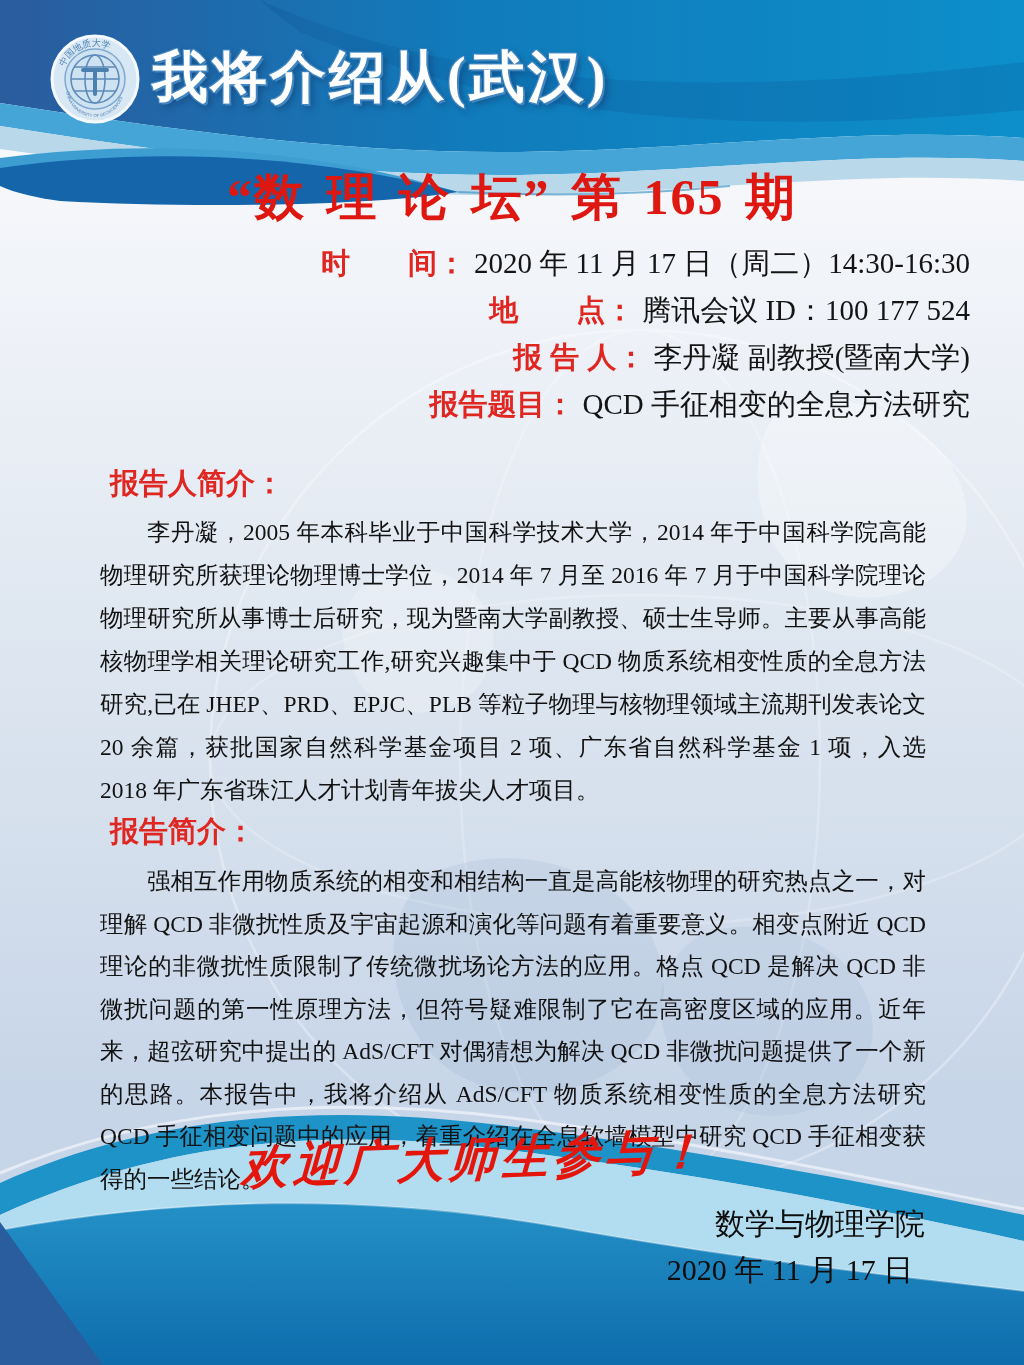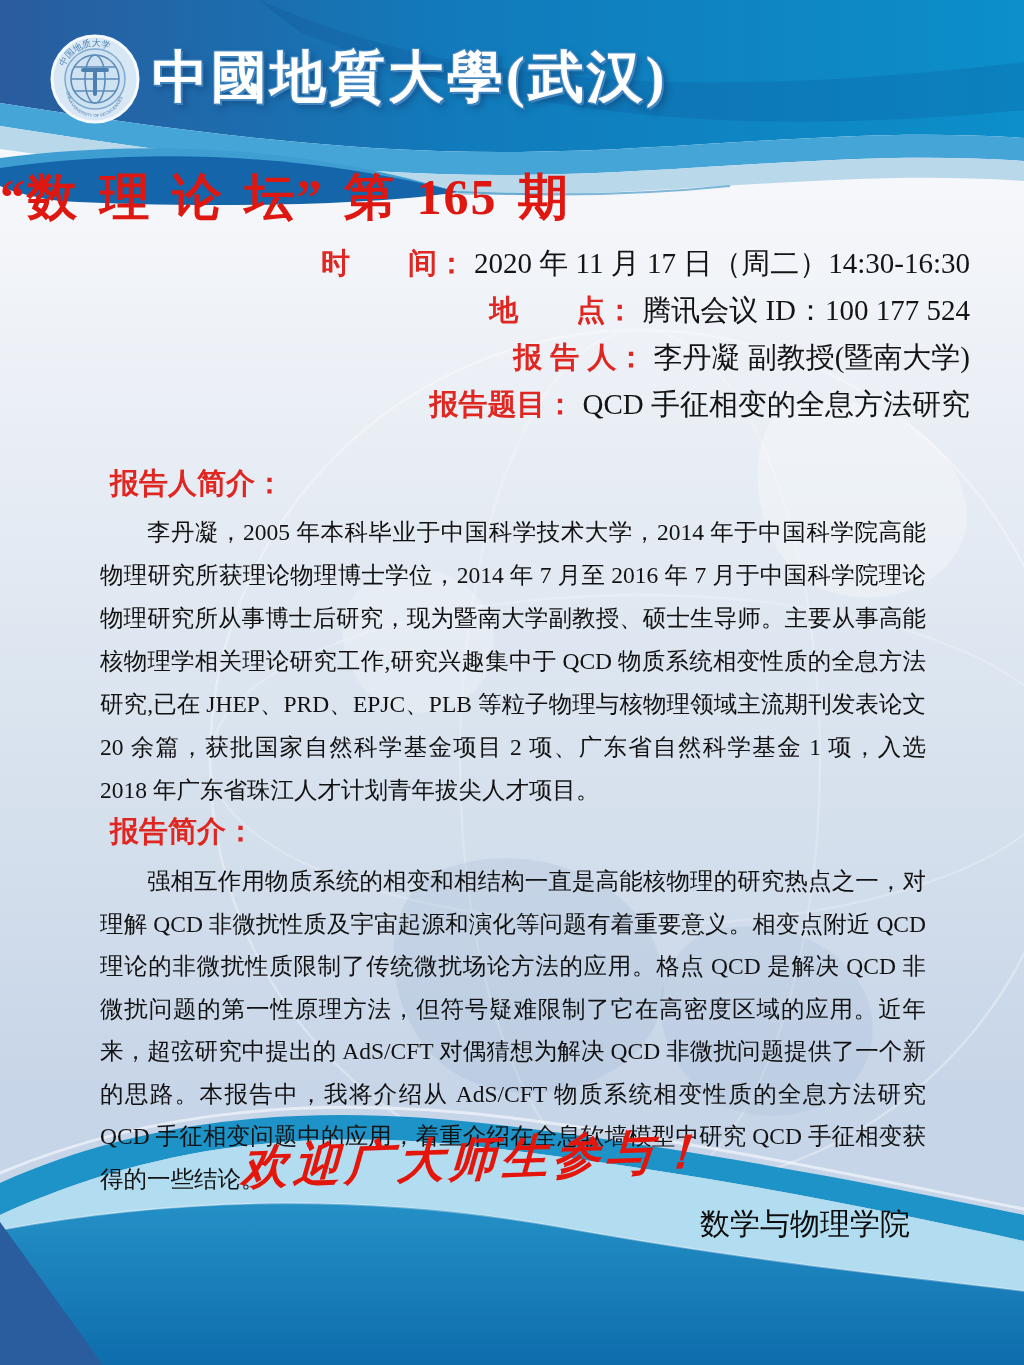--- a/index.html
+++ b/index.html
@@ -13,21 +13,21 @@
   .hdr-svg{top:0;width:1024px;height:270px;z-index:2;}
   .logo{position:absolute;left:50px;top:34px;width:90px;height:90px;z-index:3;}
   .uni-name{
     position:absolute;left:152px;top:40px;z-index:3;
     font-size:56px;font-weight:bold;letter-spacing:3px;color:#ffffff;
     font-family:"Liberation Serif","DejaVu Serif",serif;
     text-shadow:2px 2px 0 #4186c0,-1px -1px 0 #4186c0,1px -1px 0 #4186c0,-1px 1px 0 #4186c0,4px 4px 7px rgba(15,60,110,.65);
     white-space:nowrap;
   }
   .main-title{
-    position:absolute;left:0;top:164px;width:1024px;z-index:4;text-align:left;
+    position:absolute;left:0;top:164px;width:1024px;z-index:4;text-align:center;
     font-size:50px;font-weight:bold;color:#de1710;letter-spacing:2px;word-spacing:6px;white-space:nowrap;
   }
   
   .info-block{position:absolute;left:110px;top:240px;width:860px;z-index:4;}
   .info-row{height:47px;line-height:47px;white-space:nowrap;text-align:right;}
   .info-label{
     display:inline-block;color:#e02621;font-weight:bold;font-size:29px;
     font-family:"Liberation Sans","DejaVu Sans",sans-serif;
   }
   .info-value{font-size:29px;color:#141414;margin-left:8px;}
@@ -48,21 +48,21 @@
   
   .wm-svg{top:320px;width:1024px;height:900px;z-index:1;}
   
   .ftr-svg{top:1065px;width:1024px;height:300px;z-index:2;}
   .welcome{
     position:absolute;left:225px;top:1128px;width:500px;z-index:5;text-align:center;
     font-size:47px;font-weight:bold;font-style:italic;color:#e4150b;letter-spacing:5px;
     transform:rotate(-2deg) skewX(-4deg);white-space:nowrap;
   }
   .college{
-    position:absolute;left:700px;top:1204px;width:240px;z-index:5;
+    position:absolute;left:700px;top:1204px;width:240px;z-index:5;text-align:center;
     font-size:30px;color:#0d0d0d;white-space:nowrap;
   }
   .fdate{
     position:absolute;left:660px;top:1250px;width:260px;z-index:5;text-align:center;
     font-size:30px;color:#0d0d0d;white-space:nowrap;
   }
 </style>
 </head>
 <body>
 
@@ -118,21 +118,21 @@
       <path id="arcBot" d="M 16,54 A 29,29 0 0 0 74,54" fill="none"></path>
     </defs>
     <text font-size="9" fill="#4a7fb0" font-family="Liberation Sans, DejaVu Sans, sans-serif">
       <textPath href="#arcTop" startOffset="12%">中国地质大学</textPath>
     </text>
     <text font-size="4.2" fill="#4a7fb0" font-family="Liberation Sans, DejaVu Sans, sans-serif">
       <textPath href="#arcBot" startOffset="4%">CHINA UNIVERSITY OF GEOSCIENCES</textPath>
     </text>
   </svg>
 
-  <div class="uni-name">中國地質大學(武汉)</div>
+  <div class="uni-name">我将介绍从(武汉)</div>
 
   <div class="main-title">“数 理 论 坛” 第 165 期</div>
 
   <div class="info-block">
     <div class="info-row">
       <span class="info-label">时　　间：</span><span class="info-value">2020 年 11 月 17 日（周二）14:30-16:30</span>
     </div>
     <div class="info-row">
       <span class="info-label">地　　点：</span><span class="info-value">腾讯会议 ID：100 177 524</span>
     </div>
@@ -160,14 +160,15 @@
         <stop offset="0" stop-color="#2490c6"></stop>
         <stop offset="1" stop-color="#0e6dad"></stop>
       </linearGradient>
     </defs>
     <path d="M0,165 C190,130 380,130 560,162 C760,198 910,212 1024,226" fill="none" stroke="#ffffff" opacity="0.3" stroke-width="2"></path>
     <path d="M0,157 L103,300 L0,300 Z" fill="#2a5d9d"></path>
   </svg>
 
   <div class="welcome">欢迎广大师生参与！</div>
   <div class="college">数学与物理学院</div>
+  <div class="fdate">2020 年 11 月 17 日</div>
 
 </div>
 
 </body></html>

